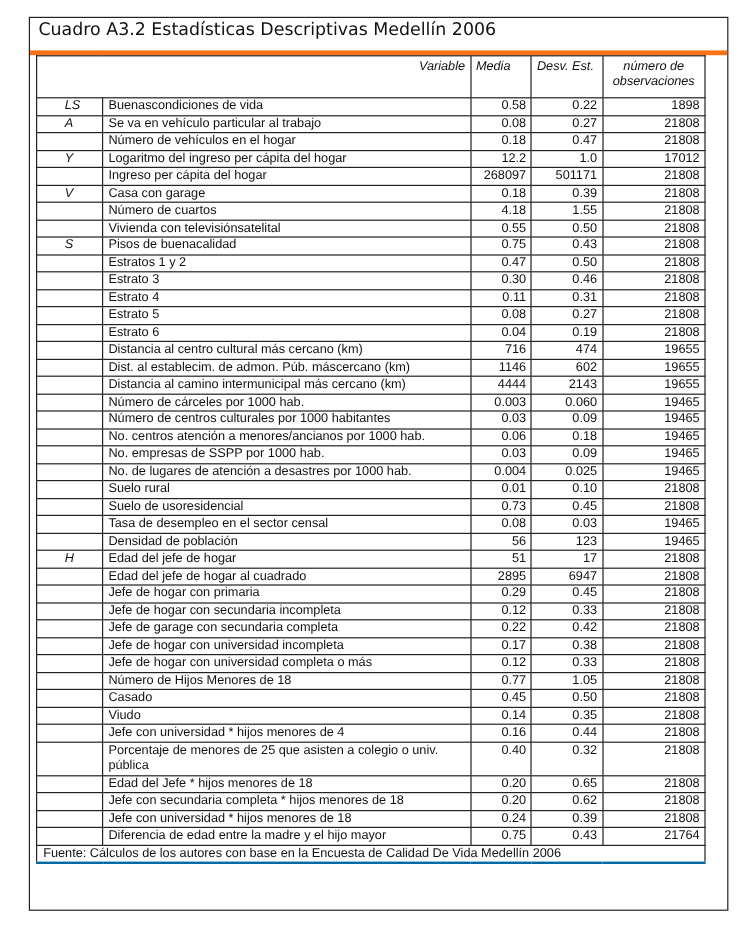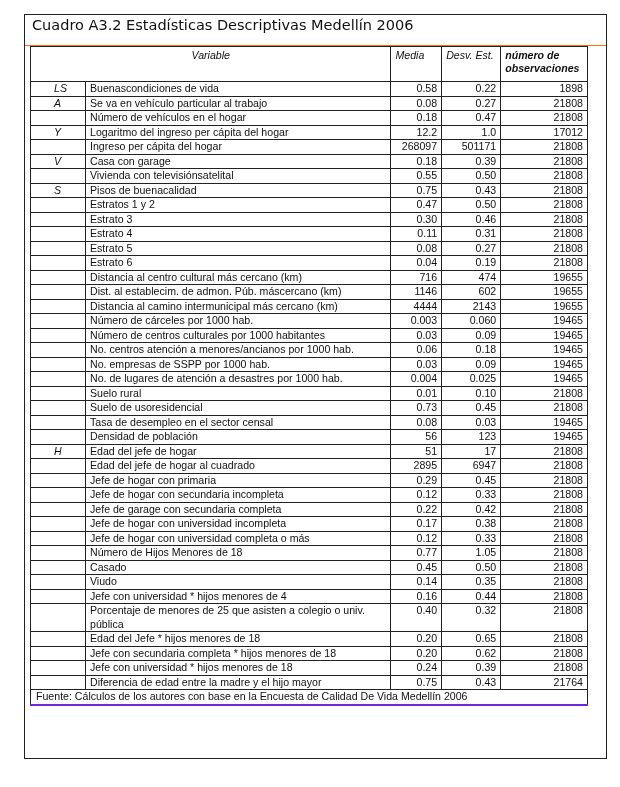--- a/index.html
+++ b/index.html
@@ -1,27 +1,27 @@
 <!DOCTYPE html>
 <html><head>
 <meta charset="utf-8">
 <style>
   html, body { margin: 0; padding: 0; background: #ffffff; }
   body { width: 620px; height: 787px; position: relative; overflow: hidden; font-family: "Liberation Sans", sans-serif; color: #111; }
   .frame { position: absolute; left: 24px; top: 14px; width: 583px; height: 745px; border: 1px solid #222; box-sizing: border-box; }
-  .title { position: absolute; left: 0; top: 0; right: 0; height: 31px; border-bottom: 1px solid #f97316; font-family: "DejaVu Sans", sans-serif; font-size: 14.5px; padding: 2px 0 0 7px; box-sizing: border-box; }
+  .title { position: absolute; left: 0; top: 0; right: 0; height: 31px; border-bottom: 4px solid #f97316; font-family: "DejaVu Sans", sans-serif; font-size: 14.5px; padding: 2px 0 0 7px; box-sizing: border-box; }
   table { position: absolute; left: 5px; top: 31px; width: 558px; border-collapse: collapse; font-family: "Liberation Sans", sans-serif; font-size: 10.6px; }
   td, th { border: 1px solid #222; padding: 0 4px; height: 13.5px; line-height: 13.5px; vertical-align: top; white-space: nowrap; }
-  th { font-style: italic; font-weight: normal; text-align: center; height: 32px; line-height: 13px; padding-top: 2px; }
+  th { font-style: italic; font-weight: normal; text-align: right; height: 32px; line-height: 13px; padding-top: 2px; }
   th.num { text-align: left; }
-  th.obs { text-align: left; white-space: normal; font-weight: bold; }
+  th.obs { text-align: center; white-space: normal; }
   td.code { font-style: italic; width: 32px; padding-left: 23px; }
   td.num { text-align: right; }
   td.wrap { white-space: normal; margin-left: 44px; }
-  tr.src td { border-bottom: 2px solid #6d28d9; padding-left: 5px; }
+  tr.src td { border-bottom: 2px solid #0369a1; padding-left: 5px; }
   .c-code { width: 40px; } .c-var { width: 317px; } .c-media { width: 53px; } .c-desv { width: 60px; } .c-obs { width: 88px; }
 </style>
 </head>
 <body>
 
 <div class="frame">
   <div class="title">Cuadro A3.2 Estadísticas Descriptivas Medellín 2006</div>
   <table>
     <colgroup>
       <col class="c-code">
@@ -76,20 +76,27 @@
         </tr>
         <tr>
           <td class="code">V</td>
           <td>Casa con garage</td>
           <td class="num">0.18</td>
           <td class="num">0.39</td>
           <td class="num">21808</td>
         </tr>
         <tr>
           <td class="code"></td>
+          <td>Número de cuartos</td>
+          <td class="num">4.18</td>
+          <td class="num">1.55</td>
+          <td class="num">21808</td>
+        </tr>
+        <tr>
+          <td class="code"></td>
           <td>Vivienda con televisiónsatelital</td>
           <td class="num">0.55</td>
           <td class="num">0.50</td>
           <td class="num">21808</td>
         </tr>
         <tr>
           <td class="code">S</td>
           <td>Pisos de buenacalidad</td>
           <td class="num">0.75</td>
           <td class="num">0.43</td>

